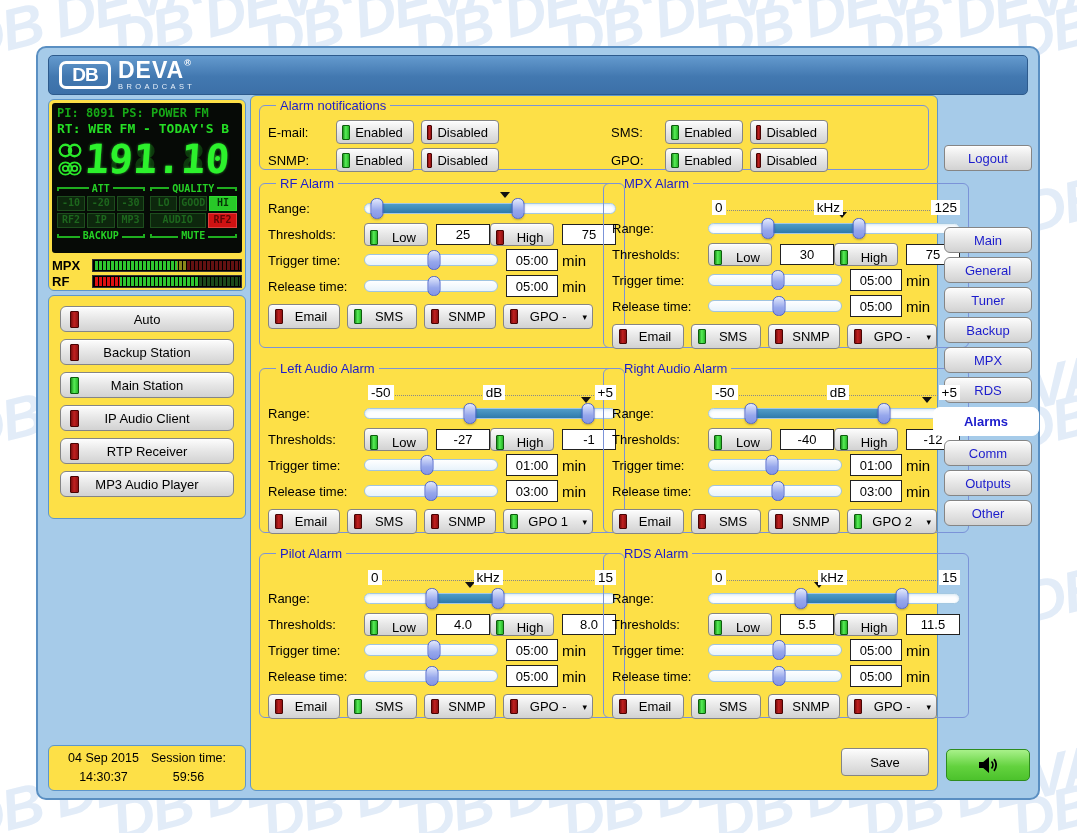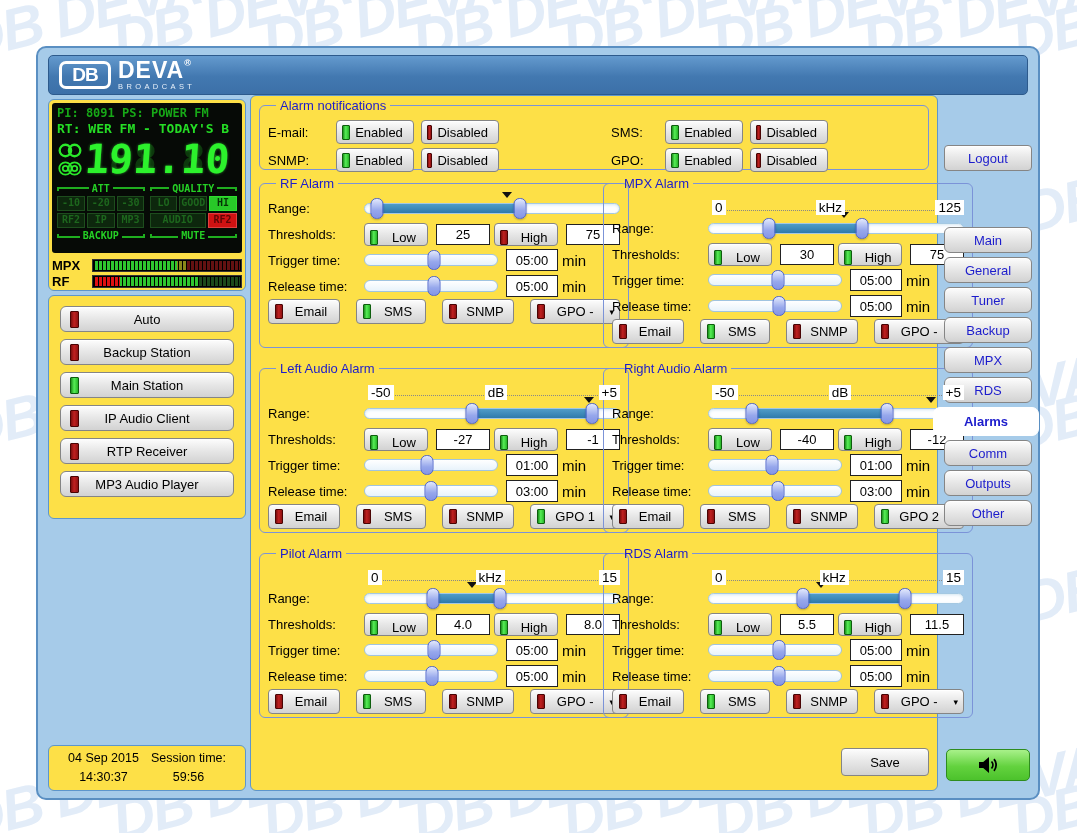--- a/index.html
+++ b/index.html
@@ -124,21 +124,21 @@
   .mini { position:relative; width:134px; height:22px; }
   .m-track { position:absolute; left:0; right:0; top:5px; height:12px; border-radius:7px;
     background:linear-gradient(180deg,#ffffff,#e8f3fb); border:1px solid #a0c4e0; }
   .m-handle { position:absolute; top:1px; width:13px; height:20px; border-radius:6px;
     transform:translateX(-50%); background:linear-gradient(180deg,#e2e8fc,#96a7ec 60%,#8495e6);
     border:1px solid #4f64cc; }
   .t-val { width:52px; height:22px; border:1px solid #222; font-size:13px; text-align:center;
     margin-left:8px; font-family:"Liberation Sans",sans-serif; background:#fff; }
   .unit { font-size:15px; margin-left:4px; }
   
-  .alarm-btnrow { display:flex; gap:16px; }
+  .alarm-btnrow { display:flex; gap:7px; margin-top:5px; }
   .a-btn { height:25px; gap:4px; padding-left:6px; }
   .a-btn .bt { flex:1; text-align:center; padding-right:4px; }
   .b-email { width:72px; } .b-sms { width:70px; } .b-snmp { width:72px; } .b-gpo { width:90px; }
   .caret { font-size:9px; margin-right:5px; }
   
   #save-btn { position:absolute; left:590px; top:652px; width:88px; height:28px;
     justify-content:center; font-size:13px; }
   
   #logout-btn { position:absolute; left:906px; top:57px; width:88px; height:26px;
     justify-content:center; color:#1c1ccc; border-radius:4px;margin-top:40px; }

